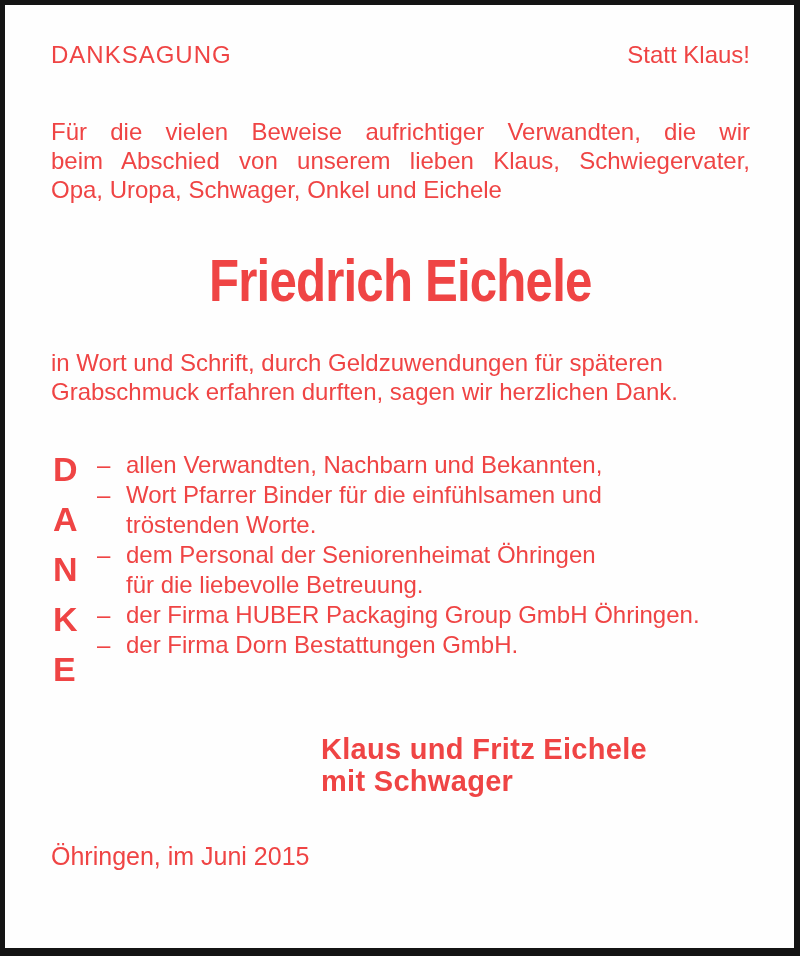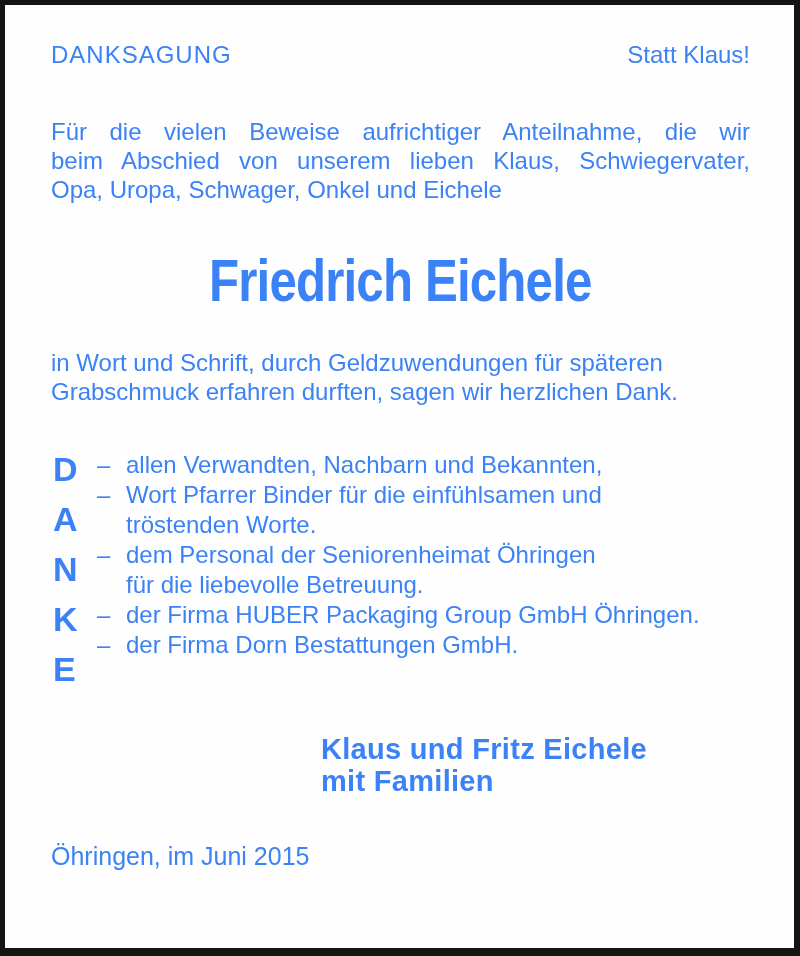--- a/index.html
+++ b/index.html
@@ -2,21 +2,21 @@
 <html><head>
 <meta charset="utf-8">
 <style>
   html, body { margin: 0; padding: 0; background: #e8e8e8; }
   .page {
     position: relative;
     width: 800px;
     height: 956px;
     background: #141414;
     font-family: "Liberation Sans", sans-serif;
-    color: #3b82f6;
+    color: #ef4444;
     overflow: hidden;
   }
   .sheet {
     position: absolute;
     top: 5px; left: 5px; right: 6px; bottom: 8px;
     background: #fefefe;
     box-sizing: border-box;
     padding: 0 44px 0 46px;
     overflow: hidden;
   }
@@ -105,21 +105,21 @@
 
 <div class="page">
   <div class="sheet">
 
     <div class="header-row">
       <div class="section-label">DANKSAGUNG</div>
       <div class="statt-karten">Statt Klaus!</div>
     </div>
 
     <div class="intro">
-      <div class="line just">Für die vielen Beweise aufrichtiger Anteilnahme, die wir</div>
+      <div class="line just">Für die vielen Beweise aufrichtiger Verwandten, die wir</div>
       <div class="line just">beim Abschied von unserem lieben Klaus, Schwiegervater,</div>
       <div class="line">Opa, Uropa, Schwager, Onkel und Eichele</div>
     </div>
 
     <h1 class="name"><span class="cond">Friedrich Eichele</span></h1>
 
     <div class="thanks">
       <div class="line">in Wort und Schrift, durch Geldzuwendungen für späteren</div>
       <div class="line">Grabschmuck erfahren durften, sagen wir herzlichen Dank.</div>
     </div>
@@ -159,19 +159,19 @@
         </div>
         <div class="row">
           <span class="dash">–</span>
           <span class="txt">der Firma Dorn Bestattungen GmbH.</span>
         </div>
       </div>
     </div>
 
     <div class="signature">
       <div class="sig-name first">Klaus und Fritz Eichele</div>
-      <div class="sig-name">mit Familien</div>
+      <div class="sig-name">mit Schwager</div>
     </div>
 
     <div class="place-date">Öhringen, im Juni 2015</div>
 
   </div>
 </div>
 
 </body></html>

